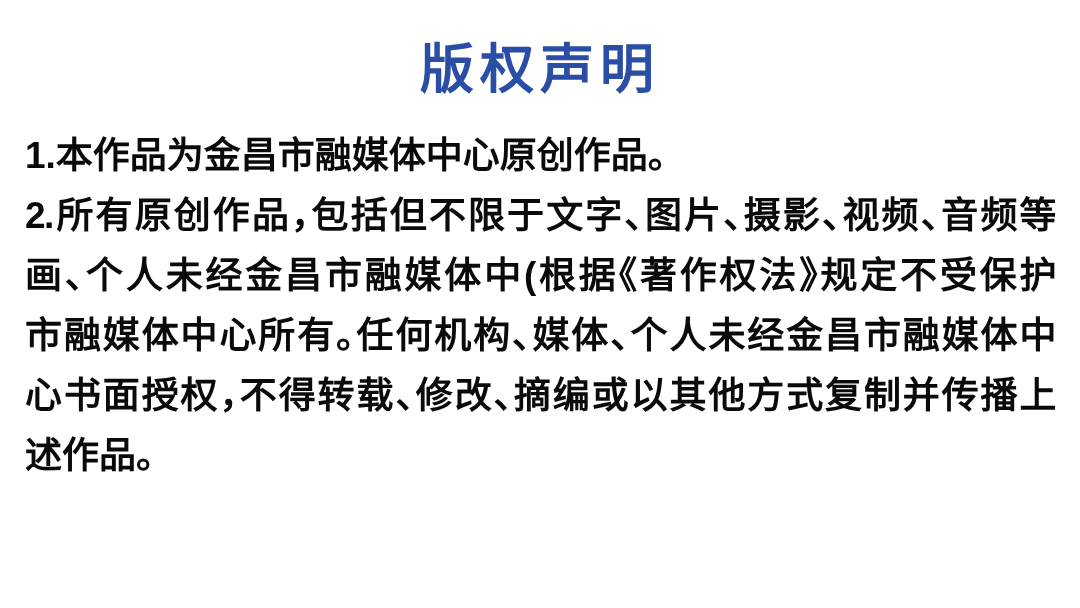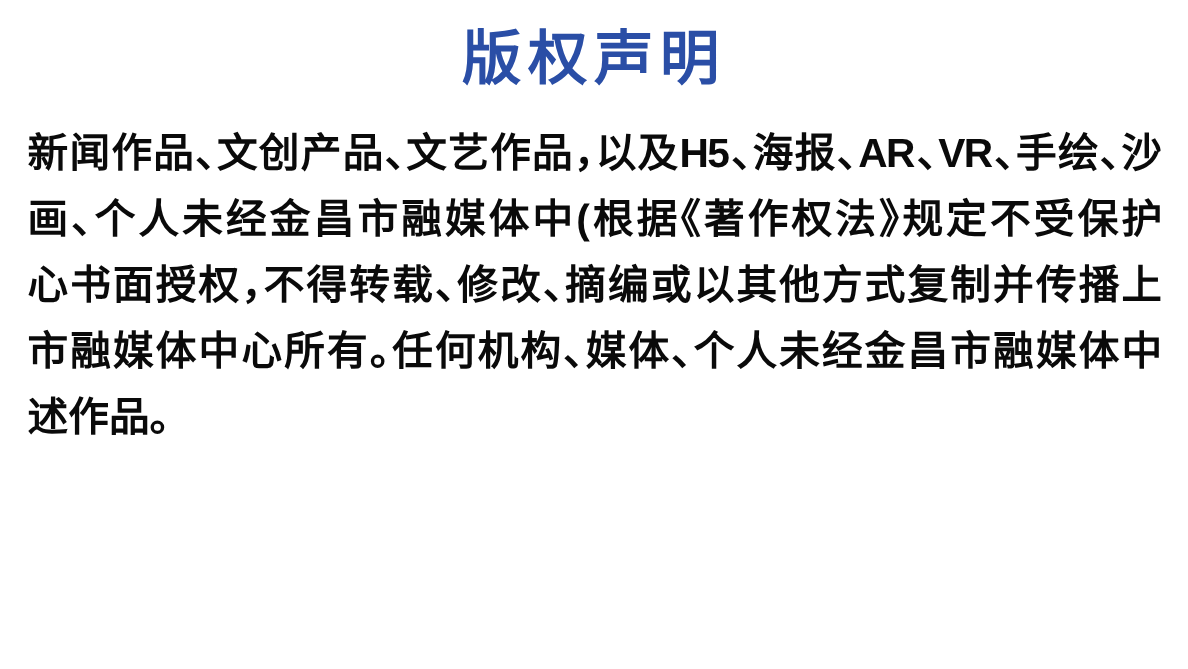--- a/index.html
+++ b/index.html
@@ -12,21 +12,21 @@
     background: var(--bg-color, #ffffff);
     overflow: hidden;
   }
   .notice {
     box-sizing: border-box;
     width: 1080px;
     height: 608px;
     padding: 20px 25px 0 25px;
   }
   .notice-title {
-    margin: 0 0 22px 0;
+    margin: 16px 0 22px 0;
     text-align: center;
     font-family: "Liberation Serif", "DejaVu Serif", serif;
     font-weight: 700;
     font-size: 54px;
     line-height: 68px;
     letter-spacing: 6px;
     color: var(--title-color, #2a4ea6);
   }
   .notice-body {
     font-family: "Liberation Sans", "DejaVu Sans", sans-serif;
@@ -49,19 +49,20 @@
     letter-spacing: 0;
   }
 </style>
 </head>
 <body>
 
 <div class="notice">
   <h1 class="notice-title">版权声明</h1>
 
   <div class="notice-body">
-    <div class="notice-line">新闻作品、文创产品、文艺作品，以及H5、海报、AR、VR、手绘、沙</div>
+    <div class="notice-line no-fill">1.本作品为金昌市融媒体中心原创作品。</div>
+    <div class="notice-line">2.所有原创作品，包括但不限于文字、图片、摄影、视频、音频等</div>
     <div class="notice-line">画、个人未经金昌市融媒体中(根据《著作权法》规定不受保护</div>
+    <div class="notice-line">市融媒体中心所有。任何机构、媒体、个人未经金昌市融媒体中</div>
     <div class="notice-line">心书面授权，不得转载、修改、摘编或以其他方式复制并传播上</div>
-    <div class="notice-line">市融媒体中心所有。任何机构、媒体、个人未经金昌市融媒体中</div>
     <div class="notice-line no-fill">述作品。</div>
   </div>
 </div>
 
 </body></html>

